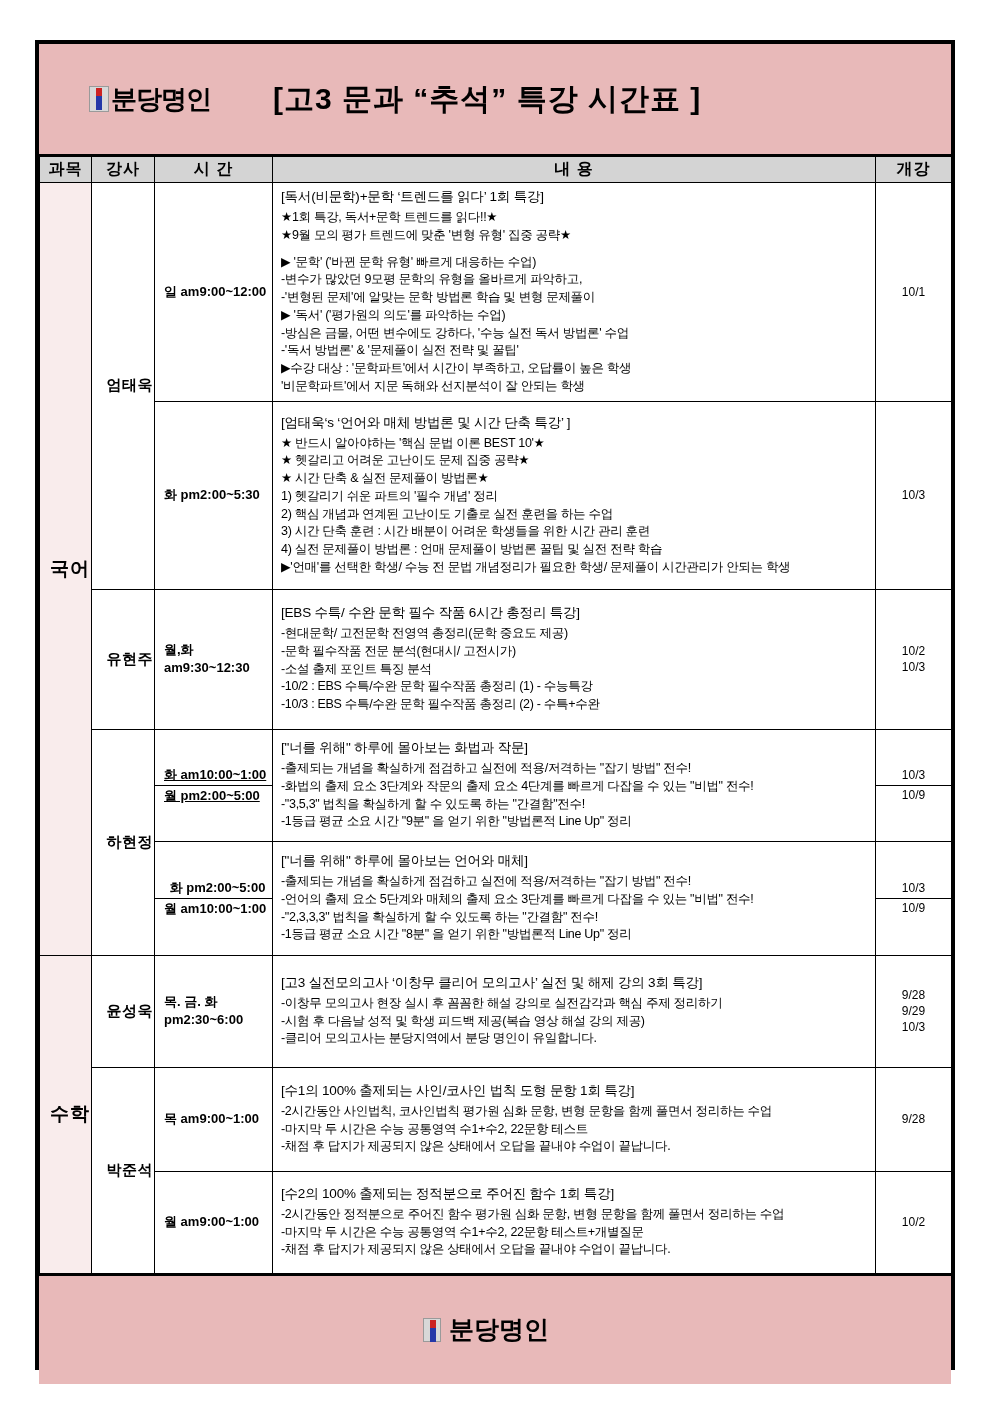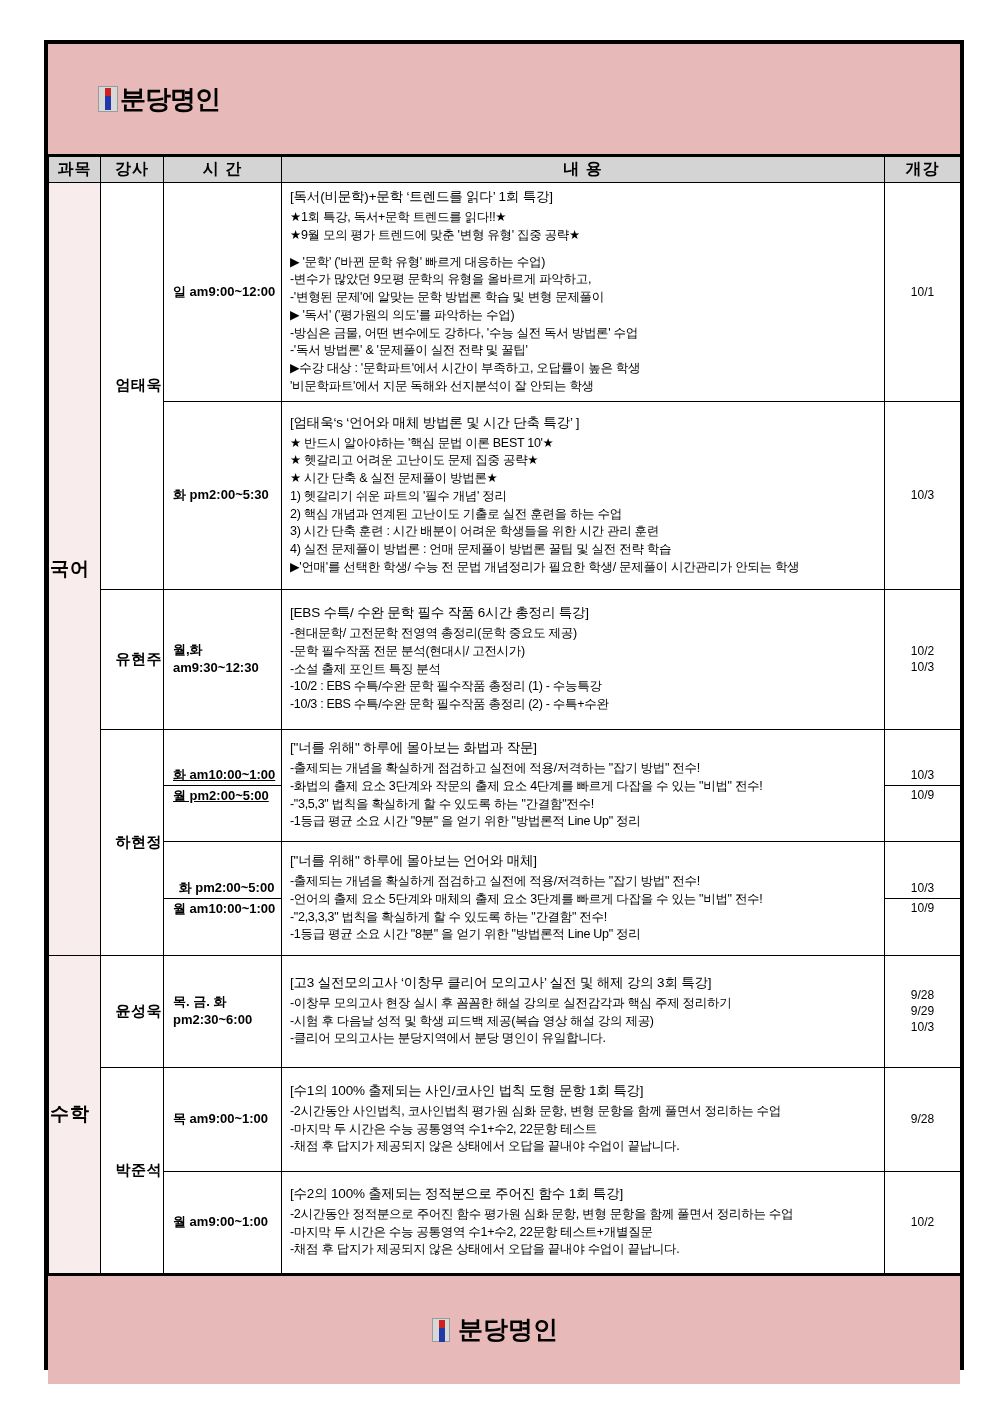--- a/index.html
+++ b/index.html
@@ -10,21 +10,21 @@
   body {
     width: 992px;
     height: 1403px;
     font-family: "Liberation Sans", "DejaVu Sans", sans-serif;
     color: #000000;
     overflow: hidden;
   }
 
   .page {
     position: absolute;
-    left: 44px;
+    left: 35px;
     top: 40px;
     width: 920px;
     height: 1330px;
     border: 4px solid #000000;
     box-sizing: border-box;
     background: #ffffff;
   }
 
   
   .banner {
@@ -103,21 +103,21 @@
     background: #d4d4d4;
     height: 26px;
     font-size: 16px;
     font-weight: bold;
     text-align: center;
     letter-spacing: 1px;
   }
 
   td.subject {
     background: #f9ecec;
-    text-align: left;
+    text-align: right;
     font-size: 19px;
     font-weight: bold;
     letter-spacing: 1px;
   }
   td.teacher {
     text-align: right;
     font-size: 15px;
     font-weight: bold;
     letter-spacing: 0.5px;
   }
@@ -181,20 +181,21 @@
 </head>
 <body>
 
 <div class="page">
 
   <div class="banner">
     <div class="brand">
       <span class="logo-icon"></span>
       <span class="brand-name">분당명인</span>
     </div>
+    <div class="banner-title">[고3 문과 “추석” 특강 시간표 ]</div>
   </div>
 
   <table class="sched">
     <colgroup>
       <col class="col-subject">
         <col class="col-teacher">
         <col class="col-time">
       <col class="col-body">
         <col class="col-start">
     </colgroup>

